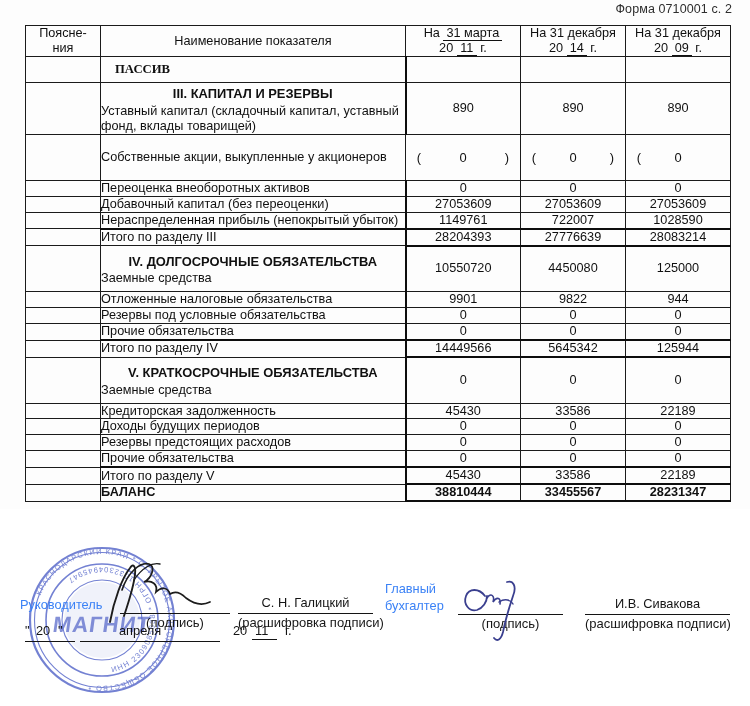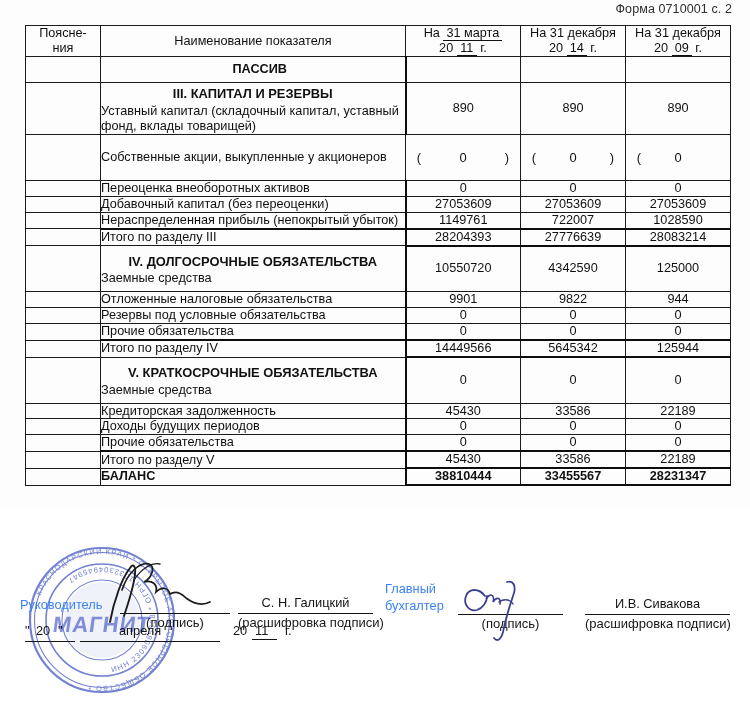--- a/index.html
+++ b/index.html
@@ -66,21 +66,21 @@
     border-bottom: 1.4px solid #111;
     padding: 0 3px 0 3px;
     line-height: 1.12;
   }
   .u-line.sm { min-width: 20px; text-align: center; }
 
   .name-cell {
     padding: 2px 6px 2px 9px;
     text-align: left;
   }
-  .name-cell.center { text-align: center; padding-left: 14px; }
+  .name-cell.center { padding-left: 14px; font-family: Liberation Serif, serif; }
   .name-cell.bold { font-weight: bold; }
   .sect-title {
     text-align: center;
     font-weight: bold;
     font-size: 12.9px;
     padding: 3px 2px 2px 2px;
   }
   .num {
     text-align: center;
     padding: 2px 4px;
@@ -285,21 +285,21 @@
             <td class="num thick-top thick-bottom">27776639</td>
             <td class="num thick-top thick-bottom">28083214</td>
           </tr>
           <tr class="r-tall">
             <td class="note-cell"></td>
             <td class="name-cell">
               <div class="sect-title">IV. ДОЛГОСРОЧНЫЕ ОБЯЗАТЕЛЬСТВА</div>
               <div>Заемные средства</div>
             </td>
             <td class="num thick-left">10550720</td>
-            <td class="num ">4342590</td>
+            <td class="num ">4450080</td>
             <td class="num ">125000</td>
           </tr>
           <tr class="">
             <td class="note-cell"></td>
             <td class="name-cell"><span>Отложенные налоговые обязательства</span></td>
             <td class="num thick-left">9901</td>
             <td class="num ">9822</td>
             <td class="num ">944</td>
           </tr>
           <tr class="">
@@ -336,20 +336,27 @@
           <tr class="">
             <td class="note-cell"></td>
             <td class="name-cell"><span>Кредиторская задолженность</span></td>
             <td class="num thick-left">45430</td>
             <td class="num ">33586</td>
             <td class="num ">22189</td>
           </tr>
           <tr class="">
             <td class="note-cell"></td>
             <td class="name-cell"><span>Доходы будущих периодов</span></td>
+            <td class="num thick-left">0</td>
+            <td class="num ">0</td>
+            <td class="num ">0</td>
+          </tr>
+          <tr class="">
+            <td class="note-cell"></td>
+            <td class="name-cell"><span>Резервы предстоящих расходов</span></td>
             <td class="num thick-left">0</td>
             <td class="num ">0</td>
             <td class="num ">0</td>
           </tr>
           <tr class="">
             <td class="note-cell"></td>
             <td class="name-cell"><span>Прочие обязательства</span></td>
             <td class="num thick-left">0</td>
             <td class="num ">0</td>
             <td class="num ">0</td>

